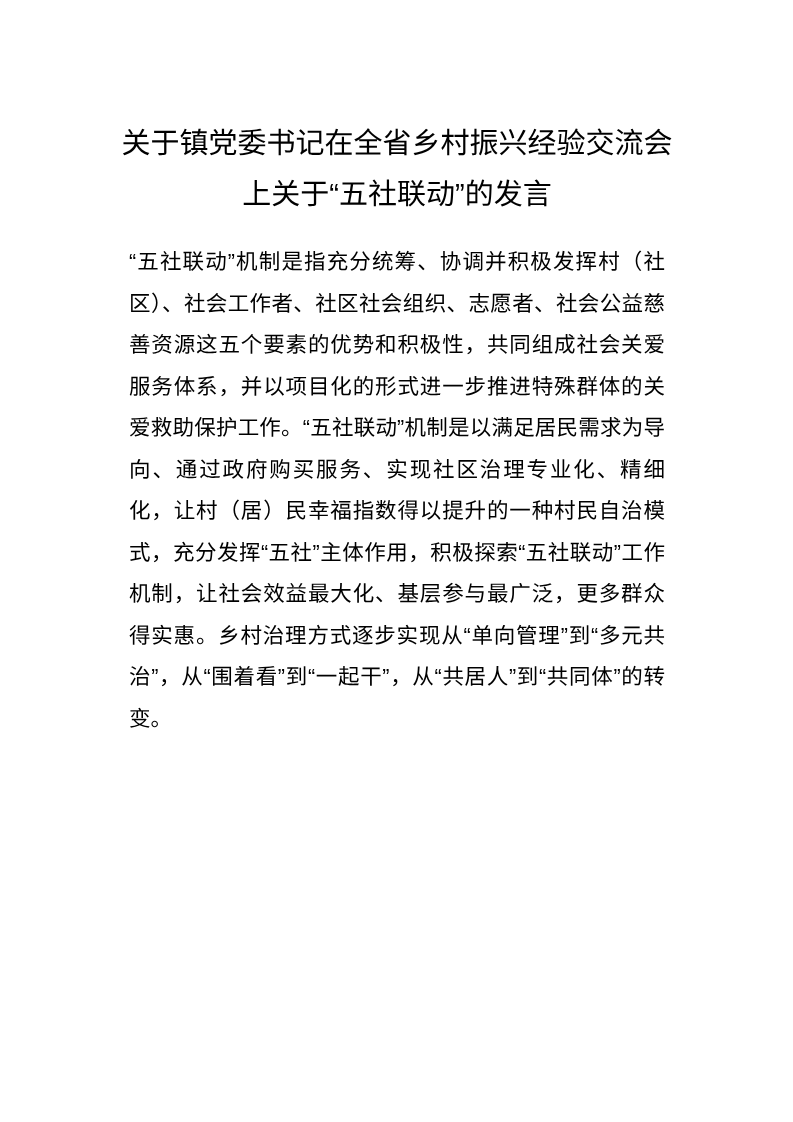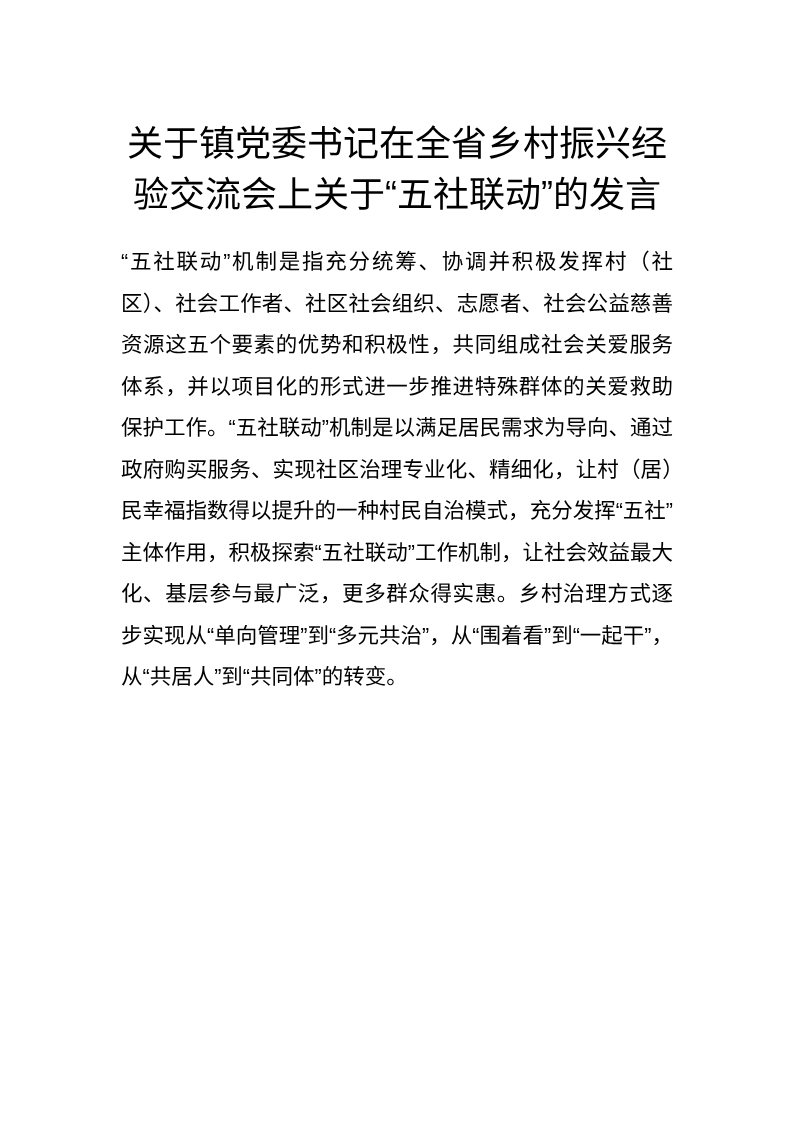--- a/index.html
+++ b/index.html
@@ -14,33 +14,33 @@
     background: #ffffff;
     overflow: hidden;
     color: #000000;
     font-family: "Liberation Sans", serif;
   }
   .doc {
     padding: 118px 116px 0 117px;
   }
   .doc-title {
     margin: 0;
-    font-size: 36px;
+    font-size: 29px;
     line-height: 51px;
     font-weight: normal;
     text-align: center;
     letter-spacing: 0;
     color: #000000;
     font-family: "Liberation Sans", serif;
   }
   .doc-body {
     margin-top: 22px;
   }
   .doc-para {
-    margin: 4px;
+    margin: 12px;
     font-size: 21.5px;
     line-height: 41.5px;
     text-align: justify;
     text-justify: inter-ideograph;
     color: #000000;
     word-break: break-all;
     font-family: "Liberation Sans", serif;
   }
 </style>
 </head>

